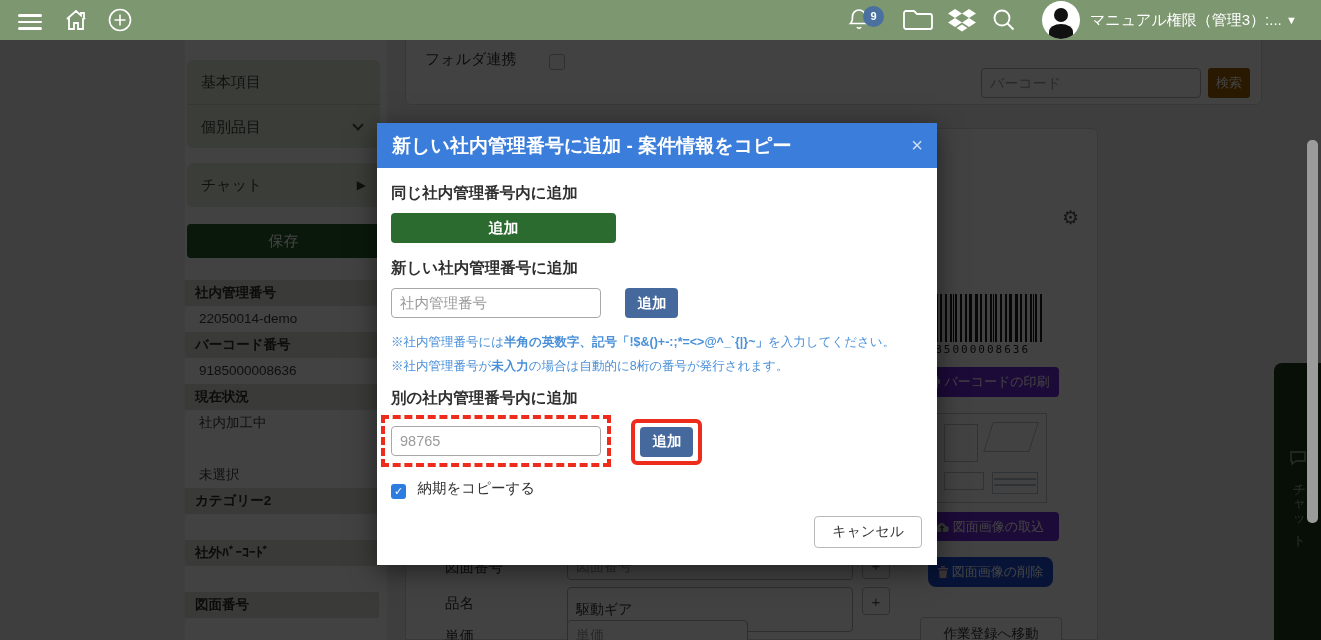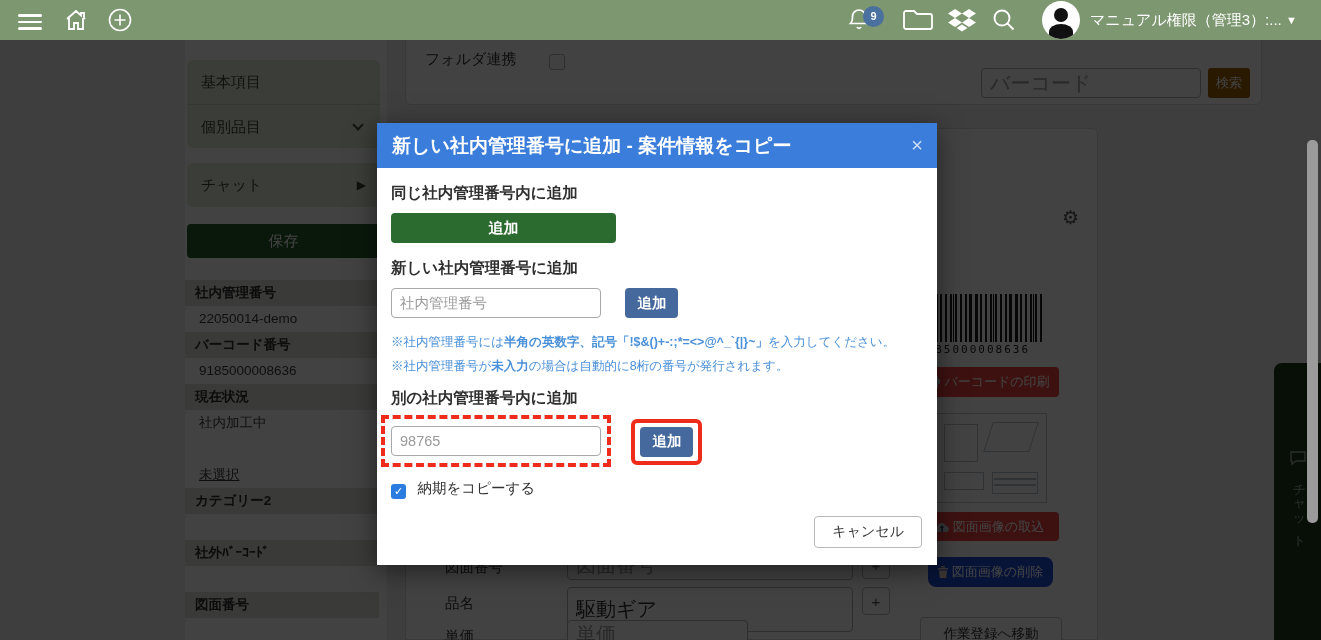--- a/index.html
+++ b/index.html
@@ -42,25 +42,25 @@
     background:#dfe3d8; color:#2e2e2e; font-size:13.5px; font-weight:bold; padding-left:10px; }
   .f-value { position:absolute; left:0; width:194px; height:26px; line-height:26px;
     background:#fff; color:#3c3c3c; font-size:13.5px; padding-left:14px; }
 
   
   #main { position:absolute; left:0; top:0; width:1321px; height:640px; z-index:5; }
   .card { position:absolute; background:#fff; border:1px solid #d9d9d9; border-radius:6px; }
   #chk-folder { position:absolute; left:549px; top:54px; width:16px; height:16px;
     border:1px solid #b5b5b5; border-radius:3px; background:#fbfbfb; }
   .inp { border:1px solid #b3b3b3; border-radius:4px; background:#fff;
-    font-size:20px; color:#333; padding:0 8px; font-family:"Liberation Sans",sans-serif; }
+    font-size:14px; color:#333; padding:0 8px; font-family:"Liberation Sans",sans-serif; }
   .inp::placeholder { color:#9a9a9a; }
   .grn-sm { background:#a16207; color:#fff; border:none; border-radius:3px;
     font-size:13px; cursor:pointer; }
-  .navy { background:#ef4444; color:#fff; border:none; border-radius:4px;
+  .navy { background:#6d28d9; color:#fff; border:none; border-radius:4px;
     font-size:13px; cursor:pointer; }
   .dngr { background:#1d4ed8; color:#fff; border:none; border-radius:8px;
     font-size:13px; cursor:pointer; }
   #barcode { position:absolute; left:905px; top:294px; width:138px; height:48px;
     background-image:
       repeating-linear-gradient(90deg,#1b1b1b 0 2px,transparent 2px 5px),
       repeating-linear-gradient(90deg,#1b1b1b 0 1px,transparent 1px 8px);
     background-color:#fff; }
   #barcode-num { position:absolute; left:893px; top:343px; width:162px; text-align:center;
     font-family:"DejaVu Sans Mono",monospace; font-size:11px; letter-spacing:2px; color:#222; }
@@ -212,21 +212,21 @@
       </div>
     </div>
     <button id="save-btn">保存</button>
 
     <div class="f-label" style="top:240px;">社内管理番号</div>
     <div class="f-value" style="top:266px;">22050014-demo</div>
     <div class="f-label" style="top:292px;">バーコード番号</div>
     <div class="f-value" style="top:318px;">9185000008636</div>
     <div class="f-label" style="top:344px;">現在状況</div>
     <div class="f-value" style="top:370px;">社内加工中</div>
-    <div class="f-value" style="top:422px;text-decoration:underline;">未選択</div>
+    <div class="f-value" style="top:422px;">未選択</div>
     <div class="f-label" style="top:448px;">カテゴリー2</div>
     <div class="f-value" style="top:474px;"></div>
     <div class="f-label" style="top:500px;">社外ﾊﾞｰｺｰﾄﾞ</div>
     <div class="f-value" style="top:526px;"></div>
     <div class="f-label" style="top:552px;">図面番号</div>
     <div class="f-value" style="top:578px;"></div>
   </div>
 
   <div id="overlay"></div>
   <div id="scroll-thumb"></div>

